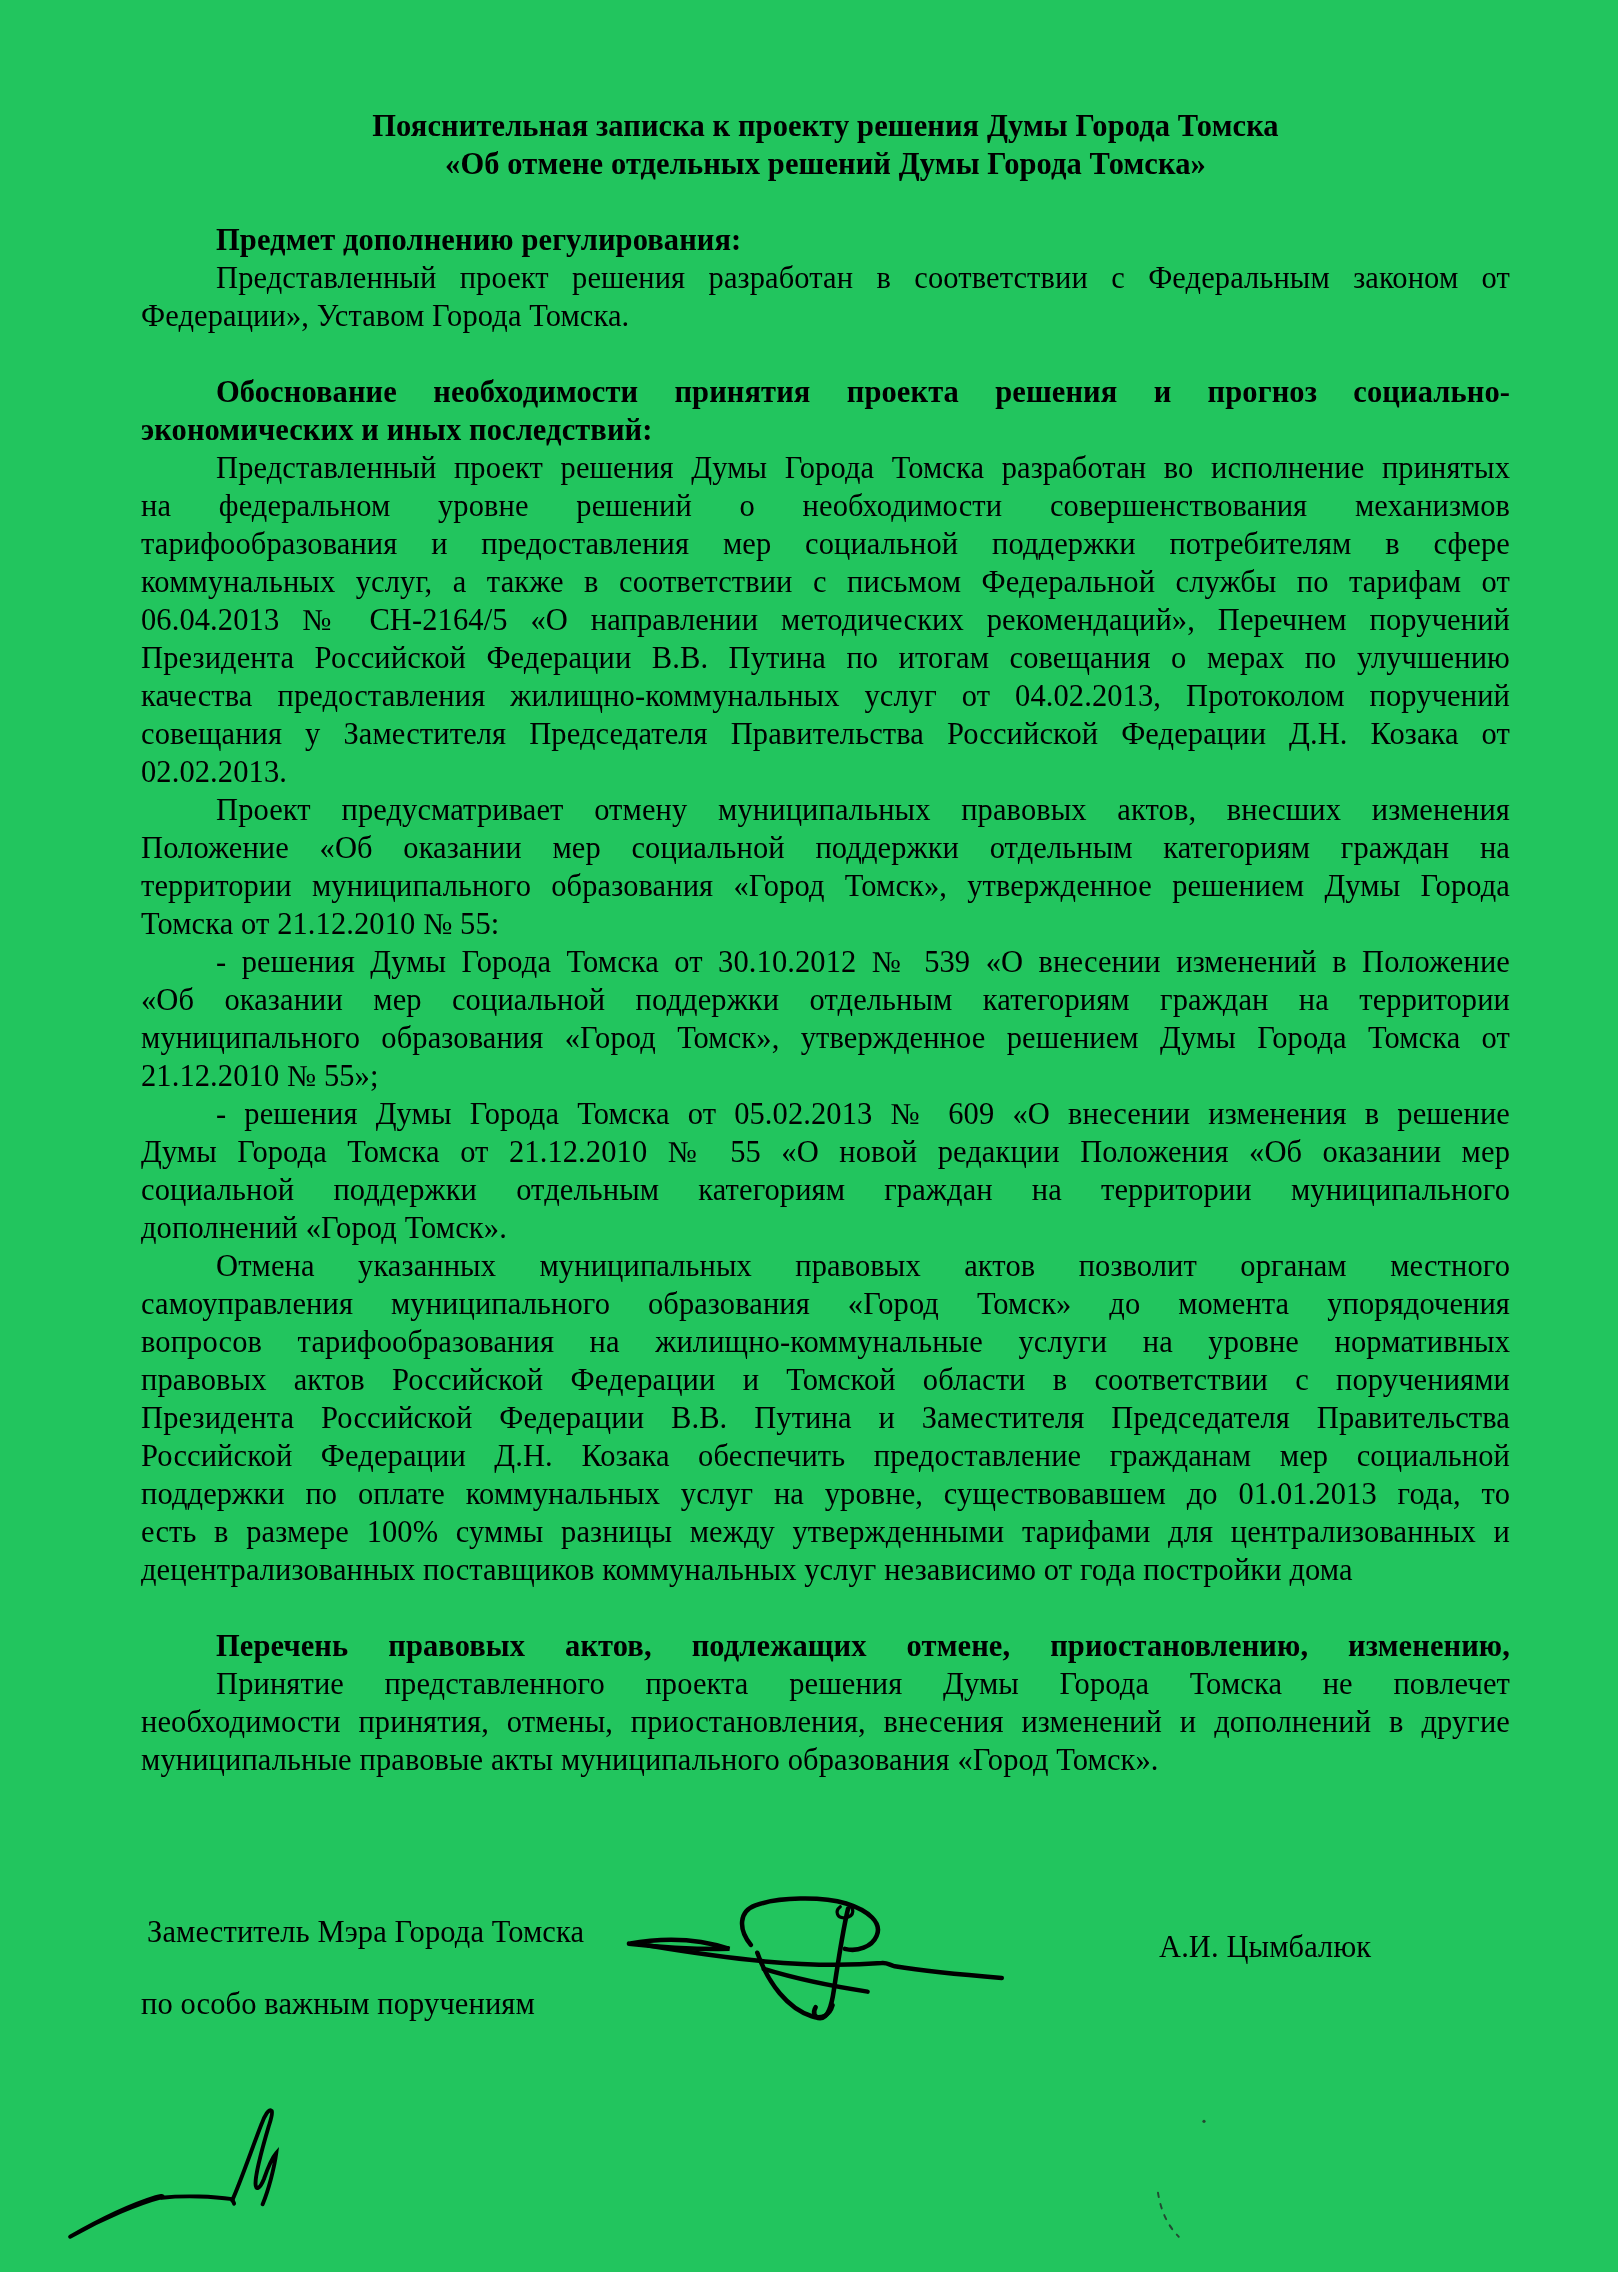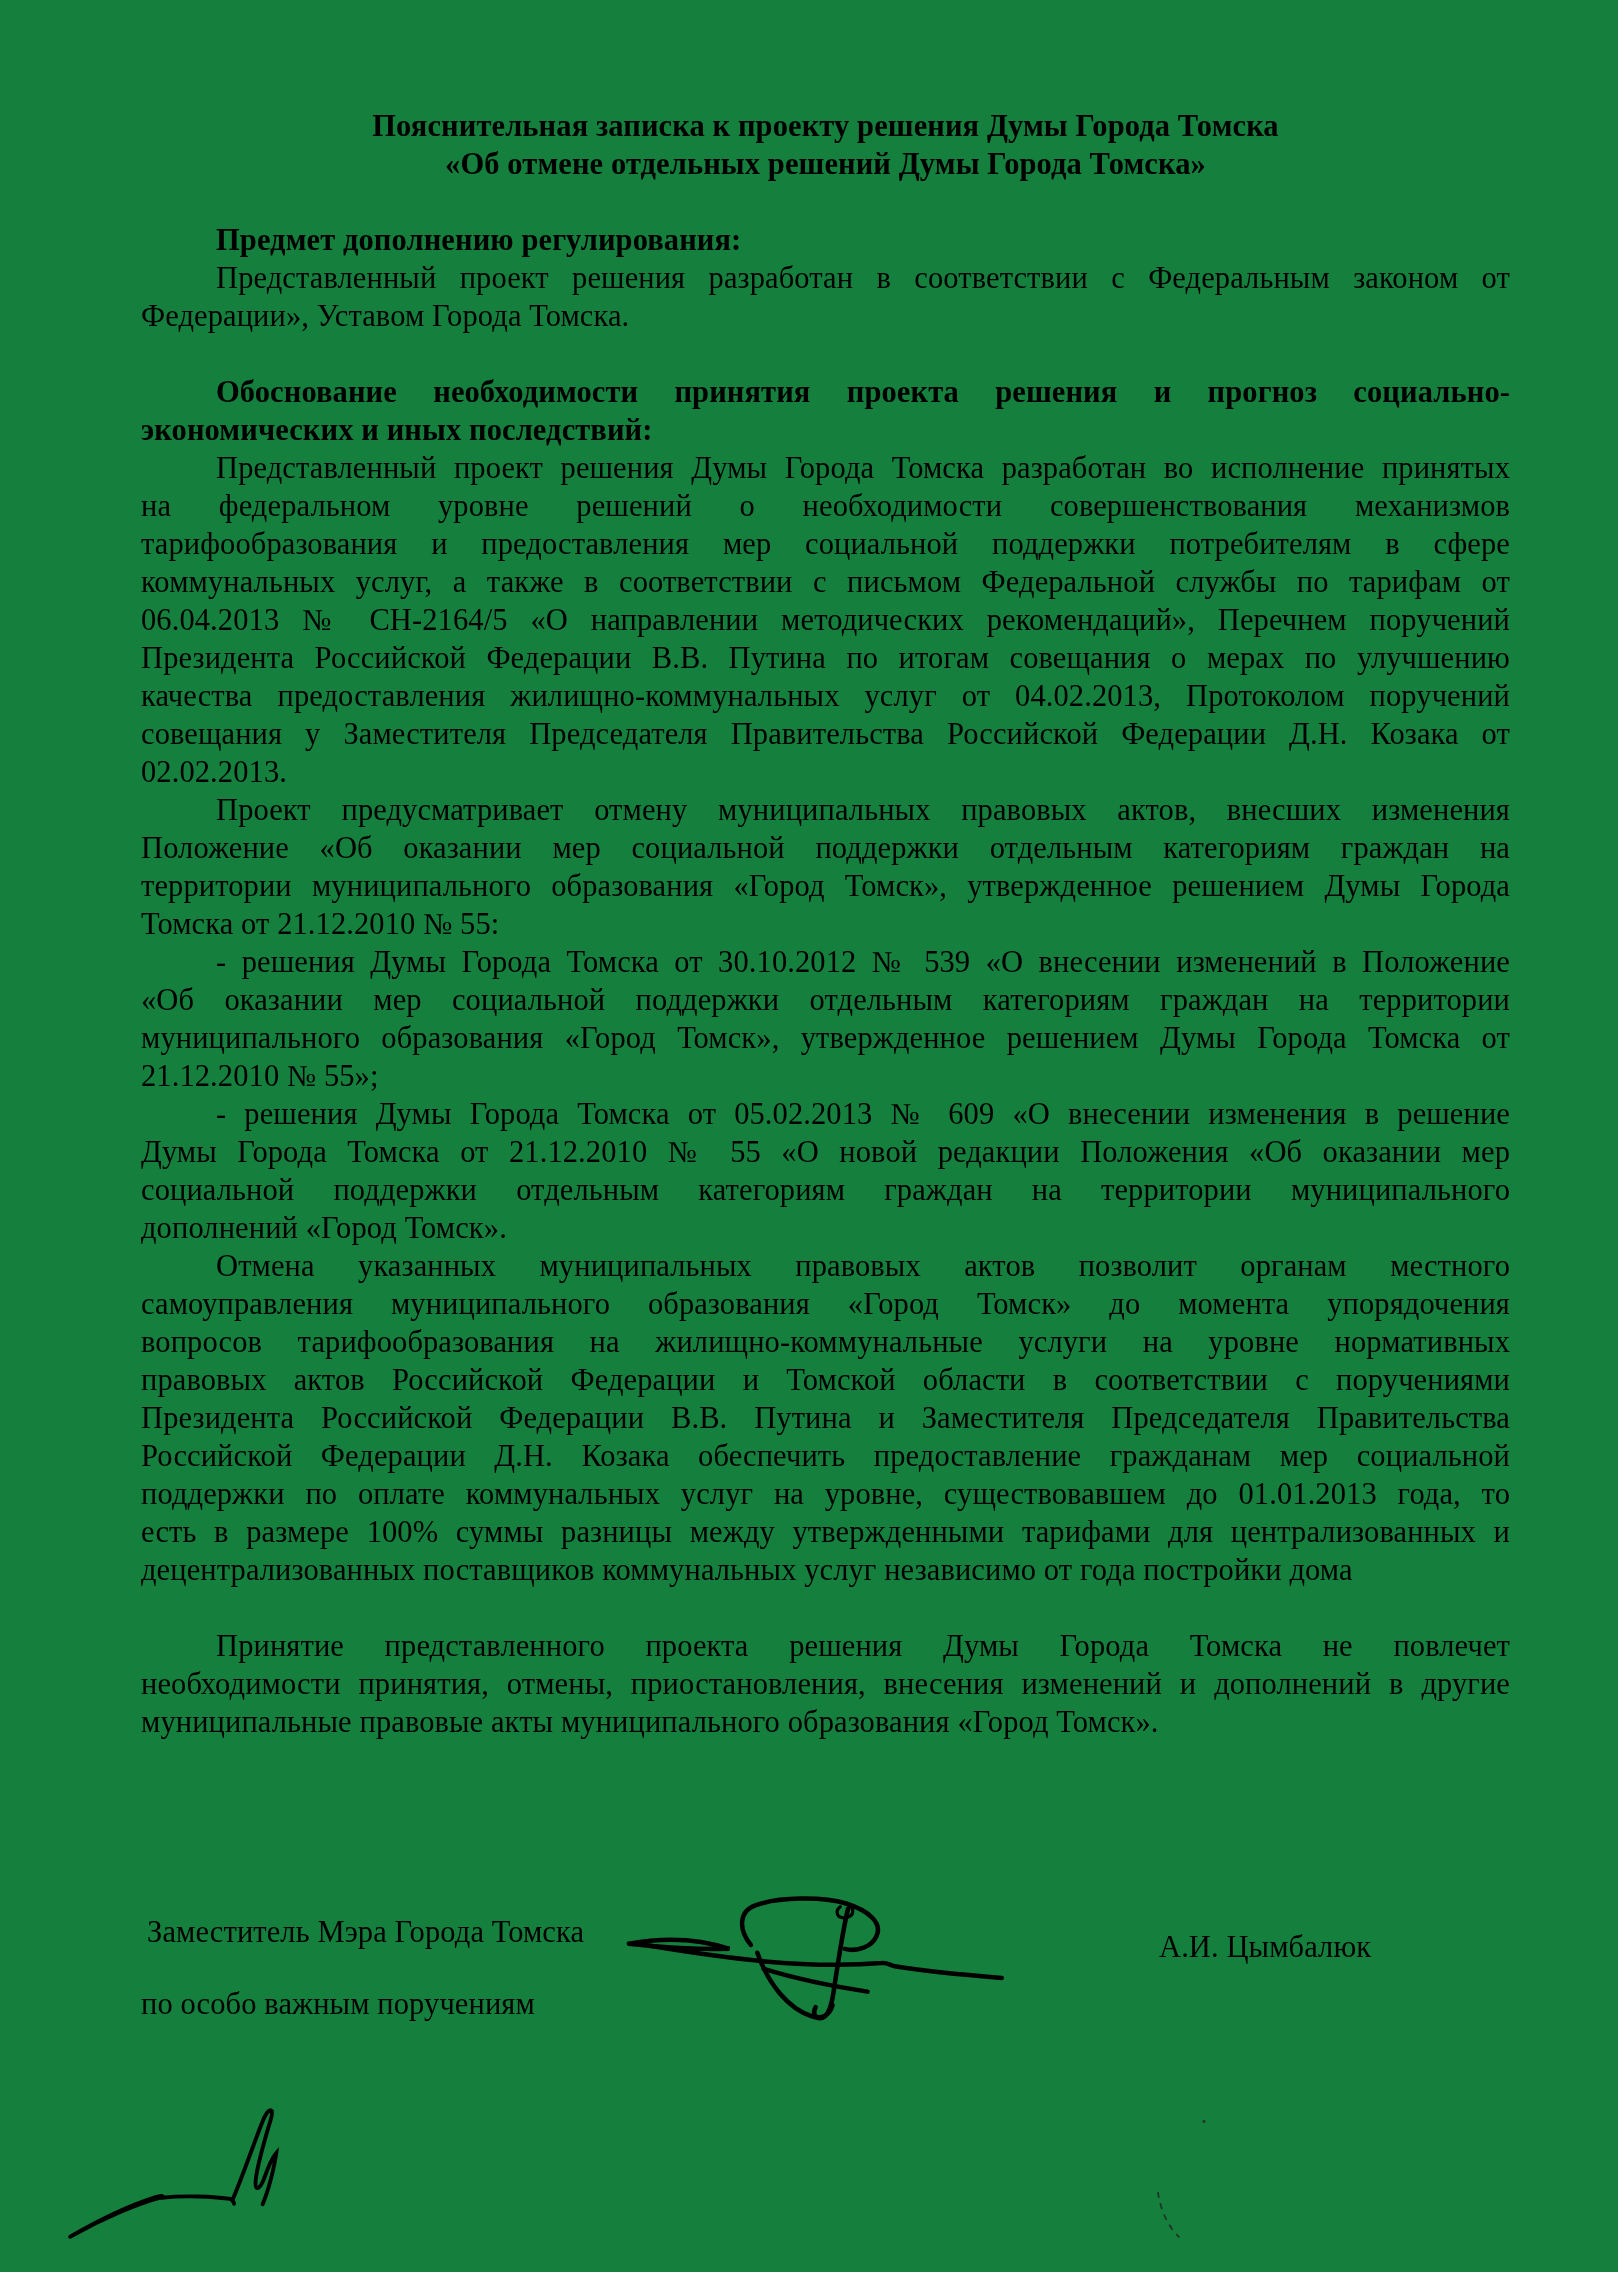--- a/index.html
+++ b/index.html
@@ -1,18 +1,18 @@
 <!DOCTYPE html>
 <html style="font-size:10.4px"><head>
 <meta charset="utf-8">
 <style>
   html,body { margin:0; padding:0; background:#ffffff; }
   .page {
     position:relative; width:1619px; height:2273px;
-    background:#15803d; overflow:hidden;
+    background:#22c55e; overflow:hidden;
     font-family:"Liberation Serif","DejaVu Serif",serif;
     color:#000000;
   }
   .content { position:absolute; left:141px; top:107px; width:1369px; }
   .line {
     font-size:30.5px; line-height:38px; white-space:nowrap;
     text-align:justify; text-align-last:justify;
     letter-spacing:0.1px;
   }
   .line.end   { text-align-last:left; }
@@ -68,20 +68,21 @@
       <div class="line indent">Отмена указанных муниципальных правовых актов позволит органам местного</div>
       <div class="line">самоуправления муниципального образования «Город Томск» до момента упорядочения</div>
       <div class="line">вопросов тарифообразования на жилищно-коммунальные услуги на уровне нормативных</div>
       <div class="line">правовых актов Российской Федерации и Томской области в соответствии с поручениями</div>
       <div class="line">Президента Российской Федерации В.В. Путина и Заместителя Председателя Правительства</div>
       <div class="line">Российской Федерации Д.Н. Козака обеспечить предоставление гражданам мер социальной</div>
       <div class="line">поддержки по оплате коммунальных услуг на уровне, существовавшем до 01.01.2013 года, то</div>
       <div class="line">есть в размере 100% суммы разницы между утвержденными тарифами для централизованных и</div>
       <div class="line end">децентрализованных поставщиков коммунальных услуг независимо от года постройки дома</div>
       <div class="spacer"></div>
+      <div class="line indent bold">Перечень правовых актов, подлежащих отмене, приостановлению, изменению,</div>
       <div class="line indent">Принятие представленного проекта решения Думы Города Томска не повлечет</div>
       <div class="line">необходимости принятия, отмены, приостановления, внесения изменений и дополнений в другие</div>
       <div class="line end">муниципальные правовые акты муниципального образования «Город Томск».</div>
     </div>
 
   <div class="sig-text" id="sig-pos-1">Заместитель Мэра Города Томска</div>
   <div class="sig-text" id="sig-pos-2">по особо важным поручениям</div>
   <div class="sig-text" id="sig-name">А.И. Цымбалюк</div>
 
   <svg class="ink-overlay" width="1619" height="2273" viewBox="0 0 2497 3506">

